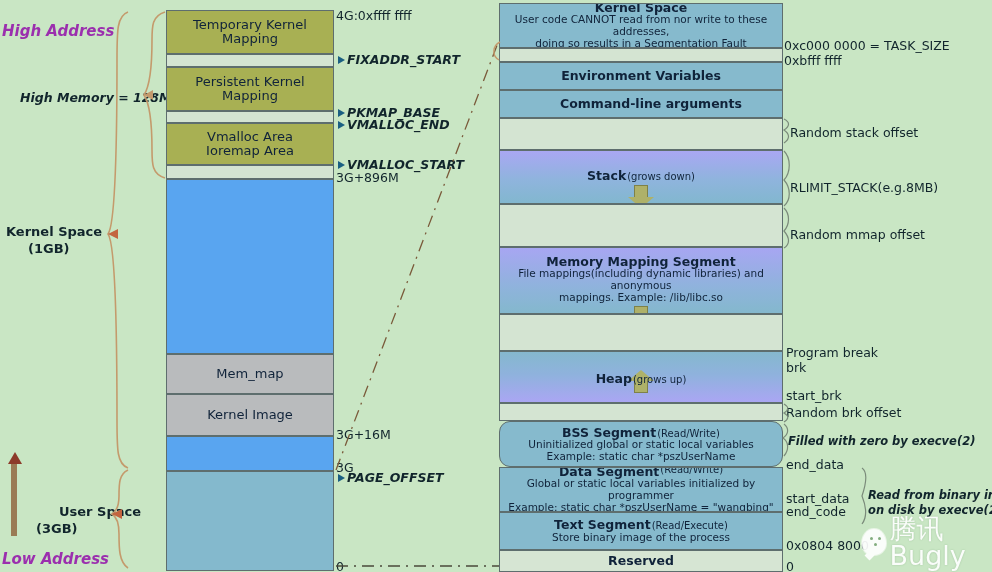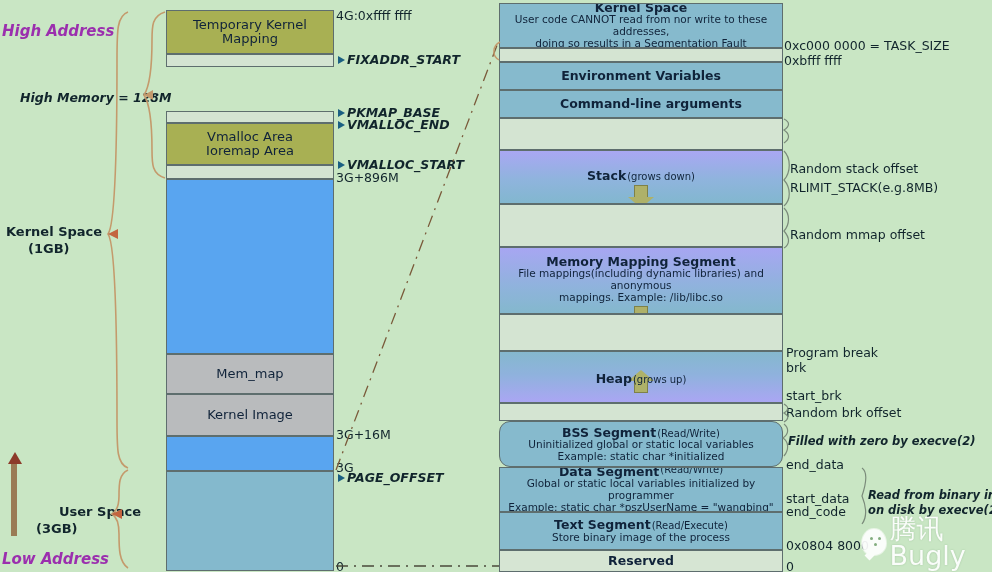--- a/index.html
+++ b/index.html
@@ -89,20 +89,23 @@
 
   <div class="upArrow">
     <div class="st"></div>
       <div class="hd"></div>
   </div>
 
   <div class="blk c-olive" style="left:166px;top:10px;width:168px;height:44px;">
     <div class="t3">Temporary Kernel Mapping</div>
   </div>
   <div class="blk c-gap" style="left:166px;top:54px;width:168px;height:13px;"></div>
+  <div class="blk c-olive" style="left:166px;top:67px;width:168px;height:44px;">
+    <div class="t3">Persistent Kernel Mapping</div>
+  </div>
   <div class="blk c-gap" style="left:166px;top:111px;width:168px;height:12px;"></div>
   <div class="blk c-olive" style="left:166px;top:123px;width:168px;height:42px;">
     <div class="t3">Vmalloc Area</div>
     <div class="t3">Ioremap Area</div>
   </div>
   <div class="blk c-gap" style="left:166px;top:165px;width:168px;height:14px;"></div>
   <div class="blk c-blue" style="left:166px;top:179px;width:168px;height:175px;"></div>
   <div class="blk c-gray" style="left:166px;top:354px;width:168px;height:40px;">
     <div class="t3">Mem_map</div>
   </div>
@@ -189,21 +192,21 @@
   </div>
 
   <div class="blk c-gap" style="left:499px;top:403px;width:284px;height:18px;"></div>
 
   <div class="blk c-teal" style="left:499px;top:421px;width:284px;height:46px;border-radius:11px;">
     <div class="t1" style="display:flex;align-items:baseline;gap:1px;">
       <span>BSS Segment</span>
       <span style="font-size:10px;font-weight:normal;">(Read/Write)</span>
     </div>
     <div class="t2">Uninitialized global or static local variables</div>
-    <div class="t2">Example: static char *initialized</div>
+    <div class="t2">Example: static char *pszUserName</div>
   </div>
 
   <div class="blk c-teal" style="left:499px;top:467px;width:284px;height:45px;">
     <div class="t1" style="display:flex;align-items:flex-start;gap:1px;">
       <span>Data Segment</span>
       <span style="font-size:10px;font-weight:normal;">(Read/Write)</span>
     </div>
     <div class="t2">Global or static local variables initialized by programmer</div>
     <div class="t2">Example: static char *pszUserName = "wangbing"</div>
   </div>
@@ -215,21 +218,21 @@
     </div>
     <div class="t2">Store binary image of the process</div>
   </div>
 
   <div class="blk c-sage" style="left:499px;top:550px;width:284px;height:22px;">
     <div class="t1">Reserved</div>
   </div>
 
   <div class="lbl lbl-mono" style="left:784px;top:38px;">0xc000 0000 = TASK_SIZE</div>
   <div class="lbl lbl-mono" style="left:784px;top:53px;">0xbfff ffff</div>
-  <div class="lbl lbl-mono" style="left:790px;top:125px;margin-top:36px;">Random stack offset</div>
+  <div class="lbl lbl-mono" style="left:790px;top:125px;">Random stack offset</div>
   <div class="lbl lbl-mono" style="left:790px;top:180px;">RLIMIT_STACK(e.g.8MB)</div>
   <div class="lbl lbl-mono" style="left:790px;top:227px;">Random mmap offset</div>
   <div class="lbl lbl-mono" style="left:786px;top:345px;">Program break</div>
   <div class="lbl lbl-mono" style="left:786px;top:360px;">brk</div>
   <div class="lbl lbl-mono" style="left:786px;top:388px;">start_brk</div>
   <div class="lbl lbl-mono" style="left:786px;top:405px;">Random brk offset</div>
   <div class="lbl lbl-it-sm" style="left:788px;top:434px;">Filled with zero by execve(2)</div>
   <div class="lbl lbl-mono" style="left:786px;top:457px;">end_data</div>
   <div class="lbl lbl-mono" style="left:786px;top:491px;">start_data</div>
   <div class="lbl lbl-mono" style="left:786px;top:504px;">end_code</div>

